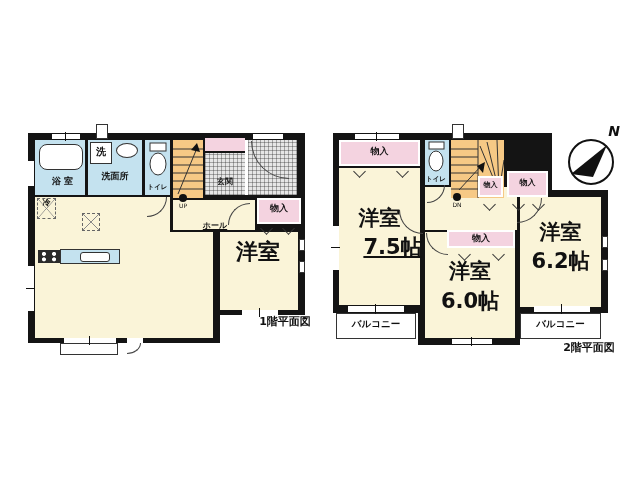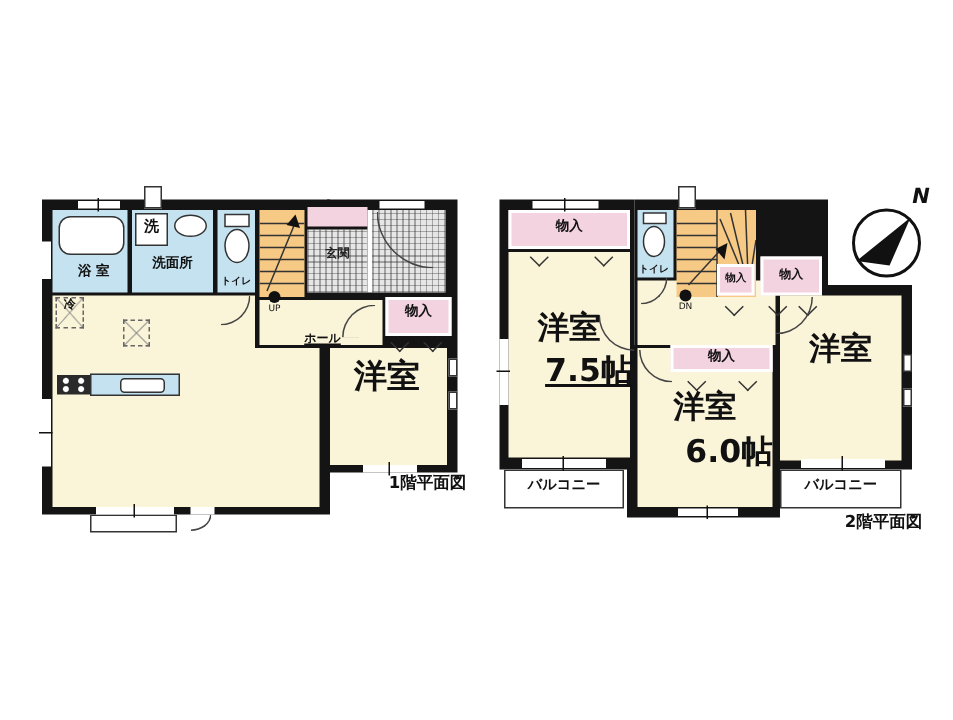--- a/index.html
+++ b/index.html
@@ -110,21 +110,21 @@
   <div class="boxw" style="left:299px;top:239px;width:6px;height:12px;"></div>
   <div class="boxw" style="left:299px;top:261px;width:6px;height:12px;"></div>
   <div class="win" style="left:253px;top:134px;width:30px;height:5px;"></div>
 
   <div class="lbl" style="left:218px;top:240px;width:80px;font-size:22px;">洋室</div>
   <div class="lbl" style="left:40px;top:177px;width:45px;font-size:9px;">浴 室</div>
   <div class="lbl" style="left:88px;top:172px;width:54px;font-size:9px;">洗面所</div>
   <div class="lbl" style="left:143px;top:184px;width:29px;font-size:6.5px;">トイレ</div>
   <div class="lbl" style="left:195px;top:222px;width:40px;font-size:8px;text-decoration:underline;">ホール</div>
   <div class="lbl" style="left:257px;top:204px;width:44px;font-size:9px;">物入</div>
-  <div class="lbl" style="left:207px;top:165px;width:36px;font-size:8px;color:#222;">玄関</div>
+  <div class="lbl" style="left:207px;top:178px;width:36px;font-size:8px;color:#222;font-family:Liberation Mono, monospace;">玄関</div>
   <div class="lbl" style="left:38px;top:199px;width:17px;font-size:8px;">冷</div>
   <div class="lbl" style="left:168px;top:203px;width:30px;font-size:6px;font-weight:normal;">UP</div>
   <div class="lbl" style="left:248px;top:316px;width:74px;font-size:11px;">1階平面図</div>
 
   <div class="wall" style="left:333px;top:133px;width:90px;height:180px;"></div>
   <div class="wall" style="left:423px;top:133px;width:129px;height:100px;"></div>
   <div class="wall" style="left:418px;top:230px;width:102px;height:115px;"></div>
   <div class="wall" style="left:515px;top:190px;width:93px;height:123px;"></div>
 
   <div class="boxw" style="left:336px;top:313px;width:80px;height:26px;"></div>
@@ -188,22 +188,23 @@
   <div class="win" style="left:534px;top:306px;width:56px;height:6px;"></div>
   <div class="tick" style="left:561px;top:304px;width:1px;height:10px;"></div>
   <div class="win" style="left:452px;top:339px;width:40px;height:5px;"></div>
   <div class="tick" style="left:471px;top:337px;width:1px;height:9px;"></div>
   <div class="boxw" style="left:602px;top:236px;width:6px;height:12px;"></div>
   <div class="boxw" style="left:602px;top:259px;width:6px;height:12px;"></div>
 
   <div class="lbl" style="left:339px;top:207px;width:81px;font-size:21px;">洋室</div>
   <div class="lbl" style="left:352px;top:236px;width:81px;font-size:21px;text-decoration:underline;">7.5帖</div>
   <div class="lbl" style="left:425px;top:260px;width:90px;font-size:21px;">洋室</div>
-  <div class="lbl" style="left:425px;top:290px;width:90px;font-size:21px;margin-left:16px;">6.0帖</div>
+  <div class="lbl" style="left:425px;top:290px;width:90px;font-size:21px;">6.0帖</div>
   <div class="lbl" style="left:520px;top:221px;width:81px;font-size:21px;">洋室</div>
+  <div class="lbl" style="left:520px;top:250px;width:81px;font-size:21px;">6.2帖</div>
   <div class="lbl" style="left:421px;top:176px;width:30px;font-size:6.5px;">トイレ</div>
   <div class="lbl" style="left:339px;top:147px;width:81px;font-size:9px;">物入</div>
   <div class="lbl" style="left:477px;top:182px;width:27px;font-size:7px;">物入</div>
   <div class="lbl" style="left:507px;top:179px;width:41px;font-size:8px;">物入</div>
   <div class="lbl" style="left:447px;top:234px;width:68px;font-size:9px;">物入</div>
   <div class="lbl" style="left:336px;top:319px;width:80px;font-size:9.5px;">バルコニー</div>
   <div class="lbl" style="left:520px;top:319px;width:81px;font-size:9.5px;">バルコニー</div>
   <div class="lbl" style="left:443px;top:202px;width:28px;font-size:6px;font-weight:normal;">DN</div>
   <div class="lbl" style="left:552px;top:342px;width:74px;font-size:11px;">2階平面図</div>
 

